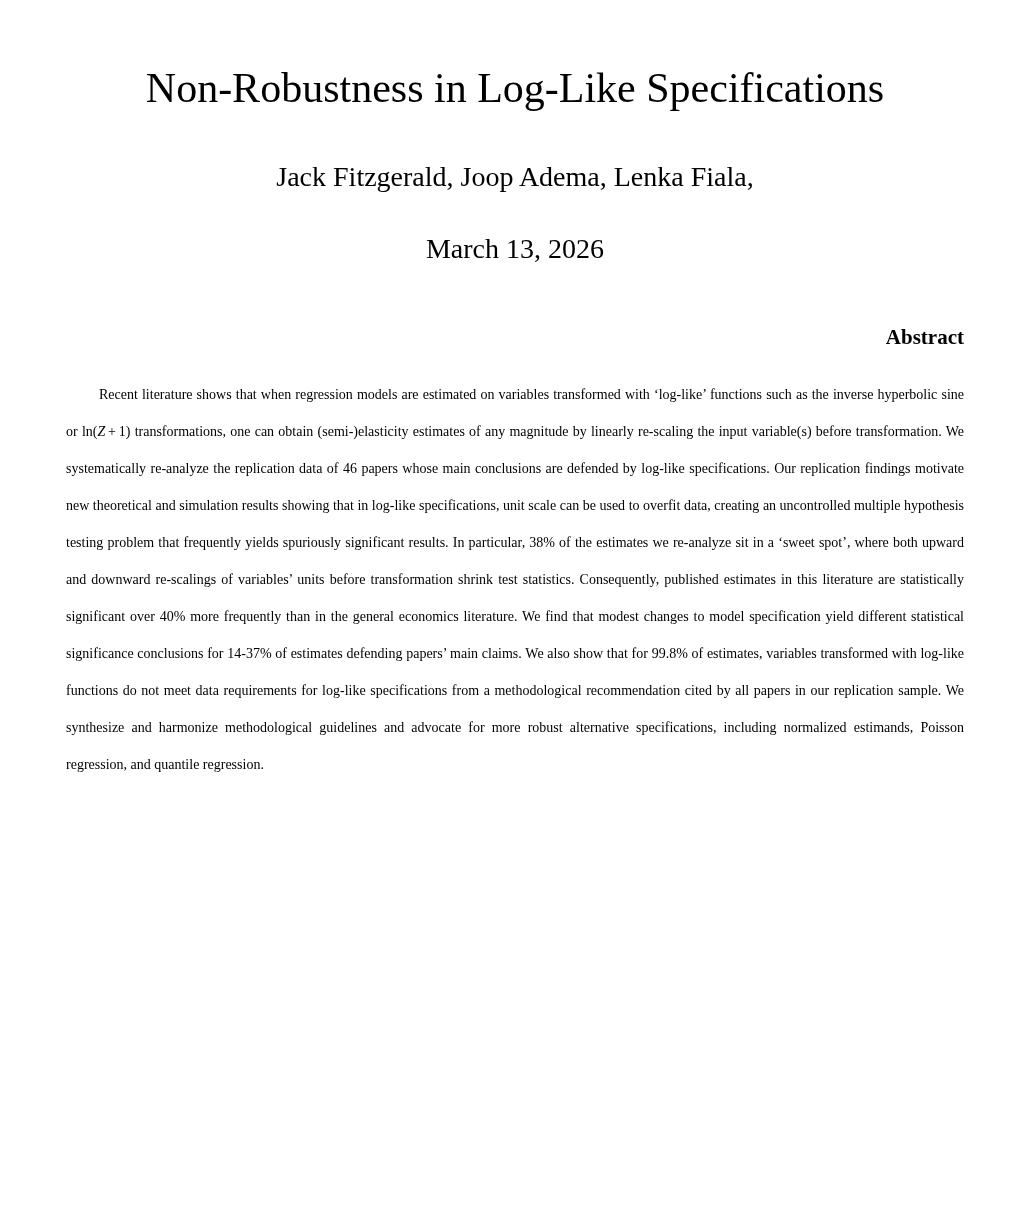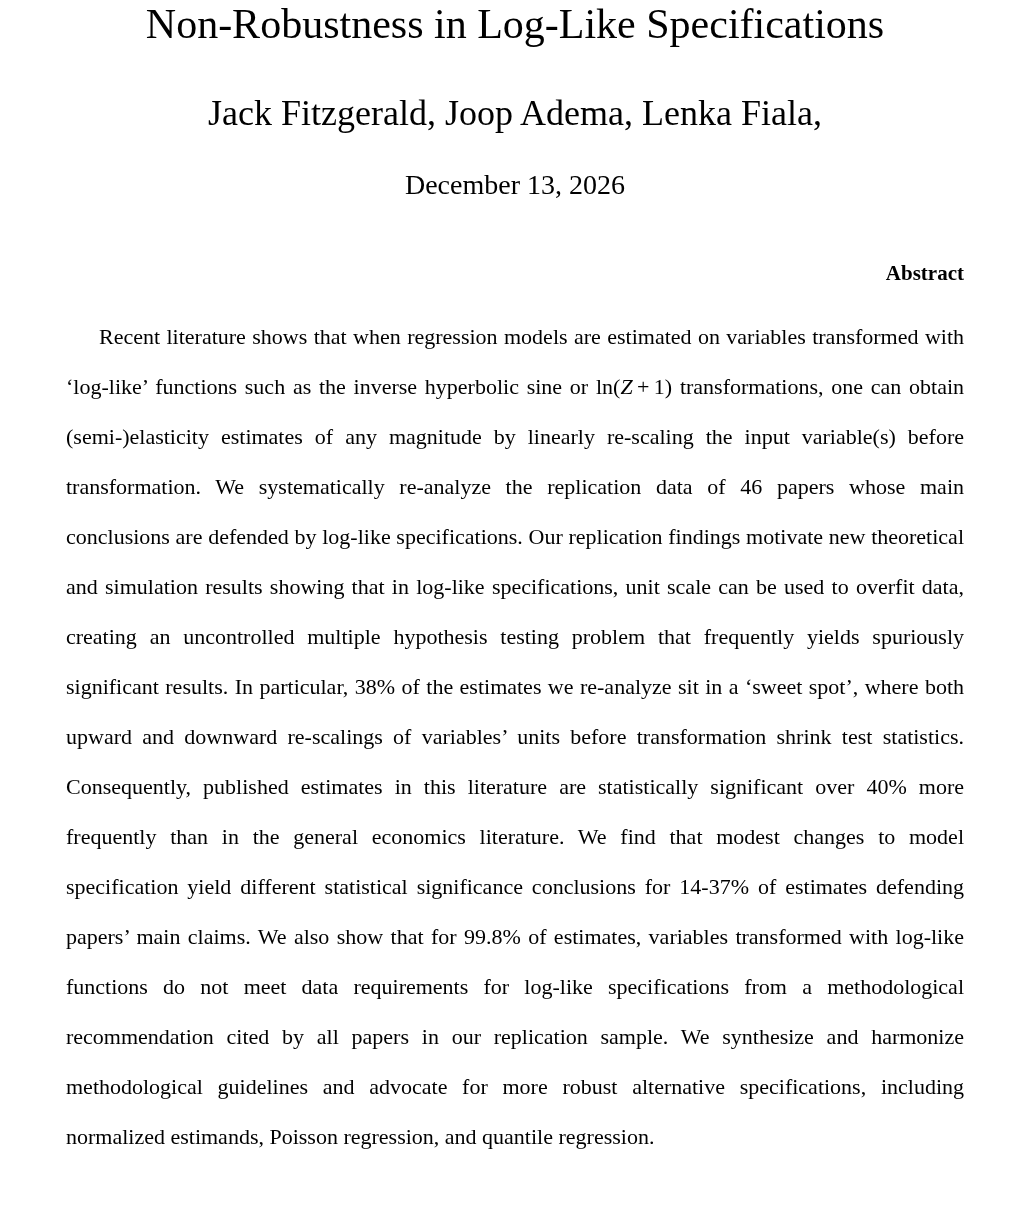--- a/index.html
+++ b/index.html
@@ -13,69 +13,70 @@
     height: 1228px;
     background: #ffffff;
     color: #000000;
     font-family: "Liberation Serif", "DejaVu Serif", serif;
     overflow: hidden;
     box-sizing: border-box;
     padding: 0 70px 0 66px;
   }
   .paper-title {
     margin: 0;
+    padding-top: 64px;
     text-align: center;
     font-size: 42px;
     font-weight: 400;
     line-height: 1.15;
     letter-spacing: 0px;
   }
   .authors {
     margin-top: 42px;
     text-align: center;
-    font-size: 36px;
+    font-size: 28px;
     line-height: 46px;
     font-weight: 400;
   }
   .paper-date {
     margin-top: 32px;
     text-align: center;
     font-size: 28px;
     line-height: 34px;
     font-weight: 400;
   }
   .abstract-heading {
     margin-top: 58px;
     text-align: right;
     font-size: 21px;
     font-weight: 700;
     line-height: 26px;
   }
   .abstract-body {
     margin: 26px 0 0 0;
-    font-size: 22px;
-    line-height: 50px;
+    font-size: 14px;
+    line-height: 37px;
     text-align: justify;
     text-indent: 33px;
     text-justify: inter-word;
   }
   .math-var {
     font-style: italic;
   }
 </style>
 </head>
 <body>
 
 <div class="page">
 
   <h1 class="paper-title">Non-Robustness in Log-Like Specifications</h1>
 
   <div class="authors">
     <div>Jack Fitzgerald, Joop Adema, Lenka Fiala,</div>
   </div>
 
-  <div class="paper-date">December 13, 2026</div>
+  <div class="paper-date">March 13, 2026</div>
 
   <div class="abstract-heading">Abstract</div>
 
   <p class="abstract-body"><span>Recent literature shows that when regression models are estimated on variables transformed with ‘log-like’ functions such as the inverse hyperbolic sine or ln(</span><span class="math-var">Z</span><span> + 1) transformations, one can obtain (semi-)elasticity estimates of any magnitude by linearly re-scaling the input variable(s) before transformation. We systematically re-analyze the replication data of 46 papers whose main conclusions are defended by log-like specifications. Our replication findings motivate new theoretical and simulation results showing that in log-like specifications, unit scale can be used to overfit data, creating an uncontrolled multiple hypothesis testing problem that frequently yields spuriously significant results. In particular, 38% of the estimates we re-analyze sit in a ‘sweet spot’, where both upward and downward re-scalings of variables’ units before transformation shrink test statistics. Consequently, published estimates in this literature are statistically significant over 40% more frequently than in the general economics literature. We find that modest changes to model specification yield different statistical significance conclusions for 14-37% of estimates defending papers’ main claims. We also show that for 99.8% of estimates, variables transformed with log-like functions do not meet data requirements for log-like specifications from a methodological recommendation cited by all papers in our replication sample. We synthesize and harmonize methodological guidelines and advocate for more robust alternative specifications, including normalized estimands, Poisson regression, and quantile regression.</span></p>
 
 </div>
 
 </body></html>

